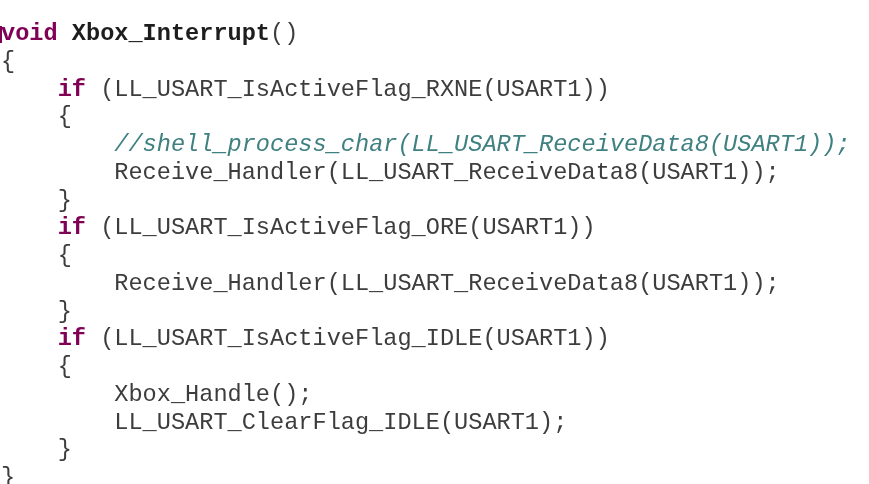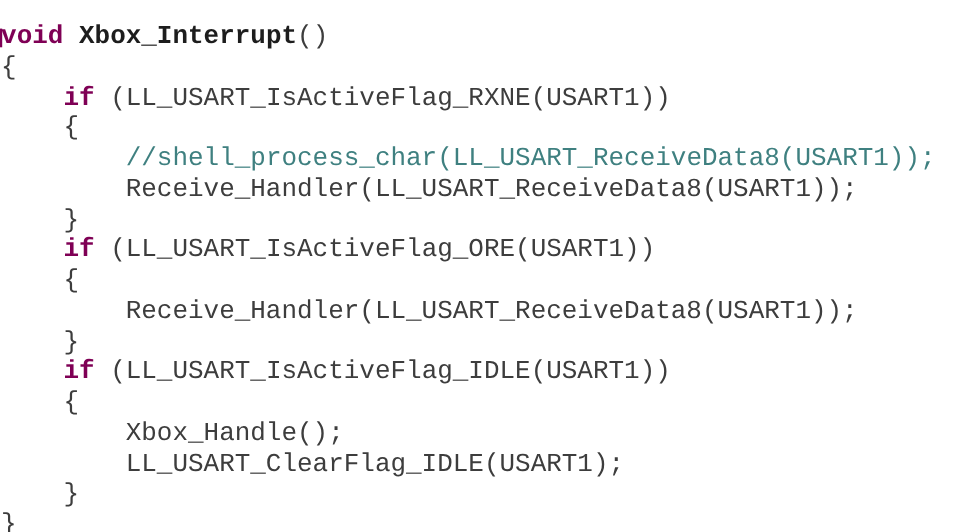--- a/index.html
+++ b/index.html
@@ -28,21 +28,21 @@
     font-size: 23.6px;
     line-height: 27.75px;
     white-space: pre;
     color: var(--plain, #3d3d3d);
   }
   .code-line {
     height: 27.75px;
   }
   .tok-plain       { color: var(--plain, #3d3d3d); }
   .tok-keyword     { color: var(--keyword, #7f0055); font-weight: bold; }
-  .tok-comment     { color: var(--comment, #3f8080); }
+  .tok-comment     { color: var(--comment, #3f8080); font-style: italic; }
   .tok-declaration { color: var(--declaration, #1d1d1d); font-weight: bold; }
   .crop-artifact {
     position: absolute;
     left: 0;
     top: 13px;
     width: 2px;
     height: 17px;
     background: var(--keyword, #7f0055);
   }
 </style>

